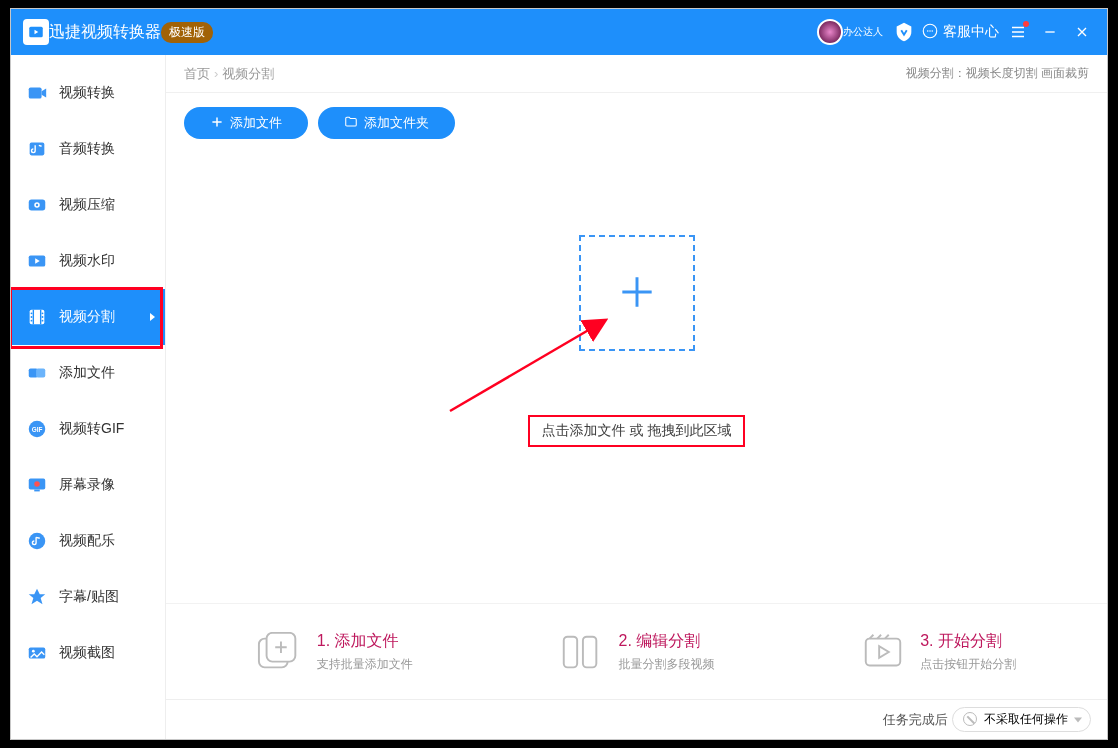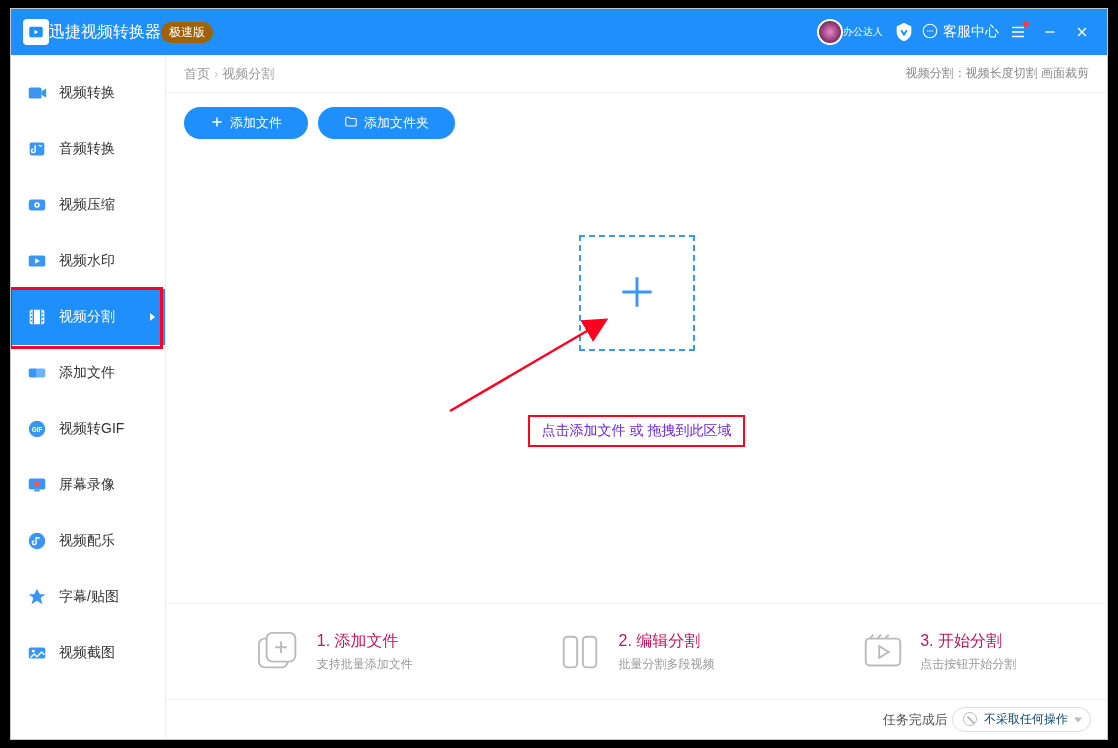--- a/index.html
+++ b/index.html
@@ -175,21 +175,21 @@
     display: flex; align-items: center; justify-content: center;
     cursor: pointer;
     margin-top: -60px;
   }
   .drop-box svg { width: 44px; height: 44px; }
   .drop-label {
     margin-top: 64px;
     border: 2px solid #ff0021;
     padding: 5px 12px;
     font-size: 14px;
-    color: #6d28d9;
+    color: #404040;
   }
   .arrow {
     position: absolute;
     left: 276px;
     top: 170px;
     width: 180px; height: 110px;
     pointer-events: none;
   }
   .steps {
     height: 96px;
@@ -220,21 +220,21 @@
     gap: 4px;
     border-top: 1px solid #eee;
     color: #555;
     font-size: 13px;
   }
   .footer .action-select {
     border: 1px solid #ddd;
     border-radius: 14px;
     padding: 3px 22px 3px 10px;
     font-size: 12px;
-    color: #0c4a6e;
+    color: #000000;
     position: relative;
     background: #fff;
     cursor: pointer;
     min-width: 120px;
   }
   .footer .action-select .forbid {
     width: 14px; height: 14px;
     border: 1.5px solid #bbb;
     border-radius: 50%;
     position: relative;

